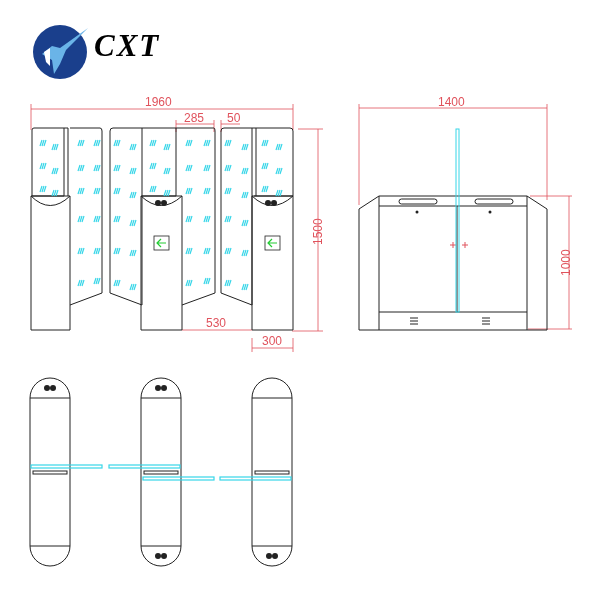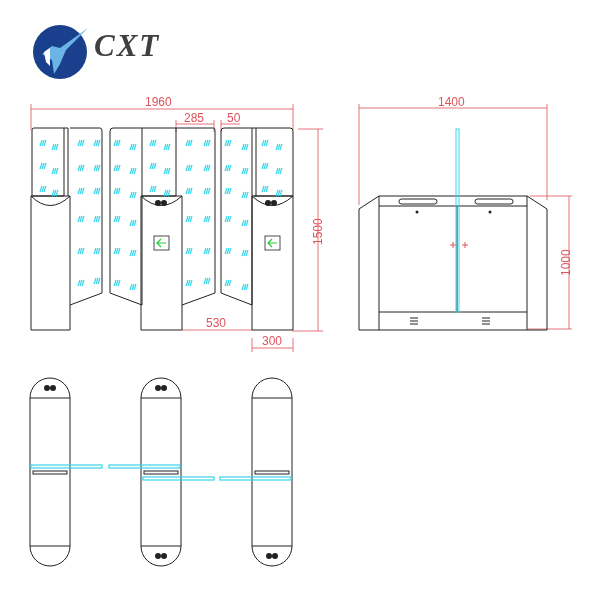--- a/index.html
+++ b/index.html
@@ -1,18 +1,18 @@
 <!DOCTYPE html>
 <html><head>
 <meta charset="utf-8">
 <style>
   html, body { margin:0; padding:0; background:#ffffff; }
   body { width:600px; height:600px; position:relative; overflow:hidden; font-family:"Liberation Sans", sans-serif; }
   .logo { position:absolute; left:30px; top:22px; width:160px; height:60px; }
-  .logo-text { position:absolute; left:94px; top:28px; font-family:"Liberation Serif", serif; font-style:italic; font-weight:bold; font-size:31px; color:#404040; letter-spacing:2px;text-align:right; }
+  .logo-text { position:absolute; left:94px; top:28px; font-family:"Liberation Serif", serif; font-style:italic; font-weight:bold; font-size:31px; color:#000000; letter-spacing:2px;text-align:right; }
   svg.drawing { position:absolute; left:0; top:0; }
   .dim { fill:#e0525c; font-family:"Liberation Sans", sans-serif; font-size:12px; }
 </style>
 </head>
 <body>
 
 <div class="logo">
   <svg width="60" height="60" viewBox="0 0 60 60">
     <circle cx="30" cy="30" r="27" fill="#1a3f8c"></circle>
     <path d="M12 32 L22 24 L30 26 L58 6 L36 28 L30 42 L24 52 L22 38 Z" fill="#6ab4e8"></path>

